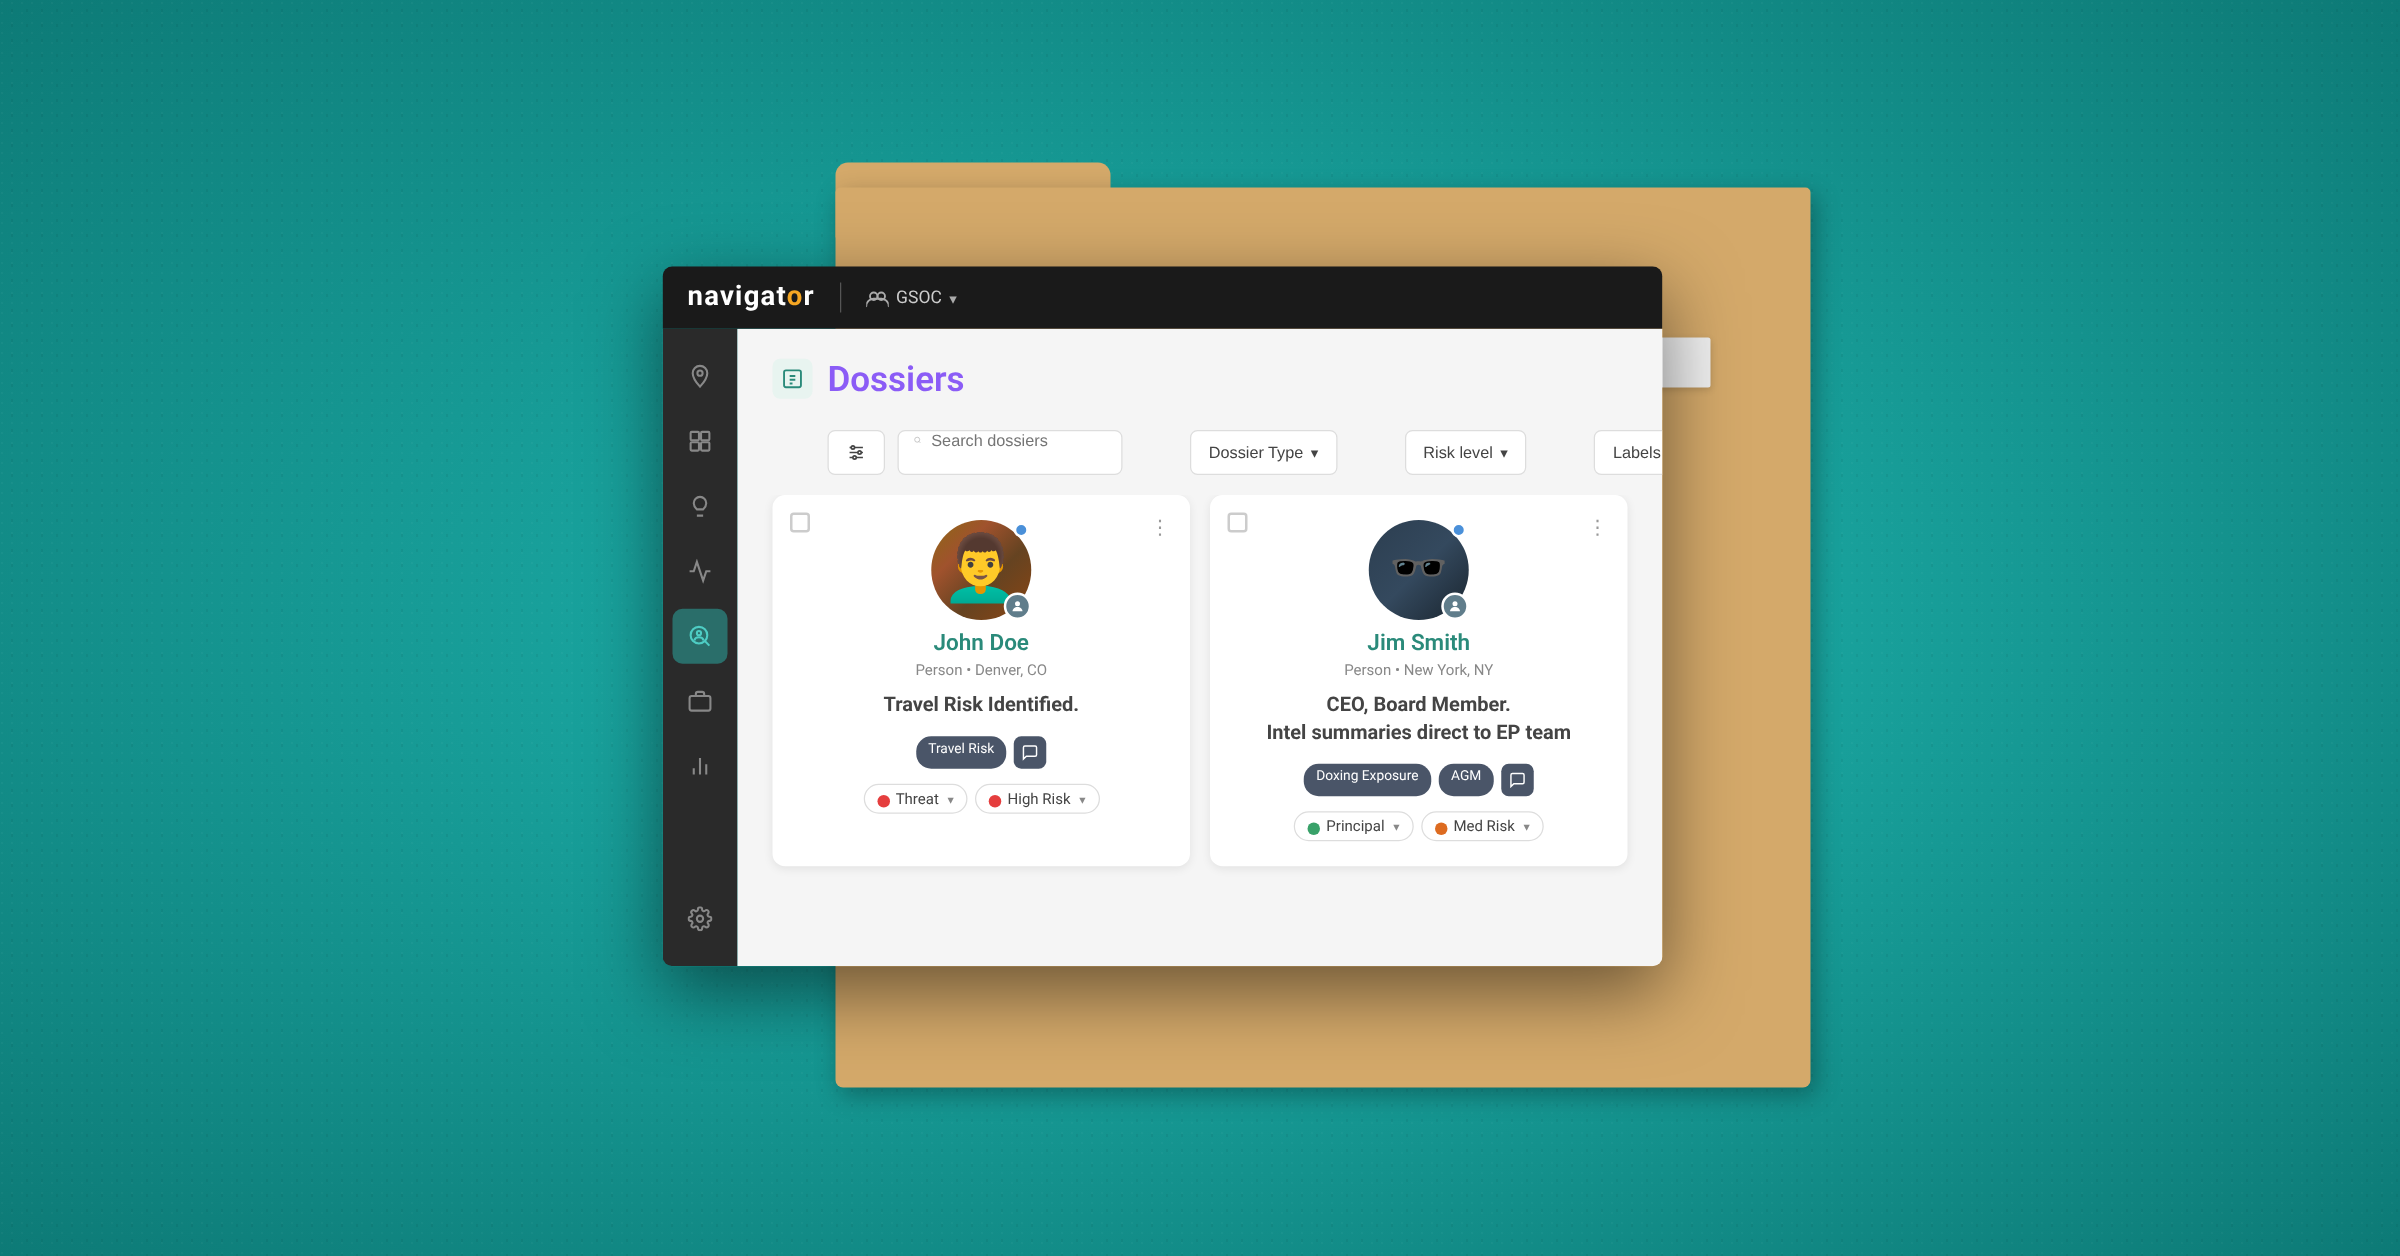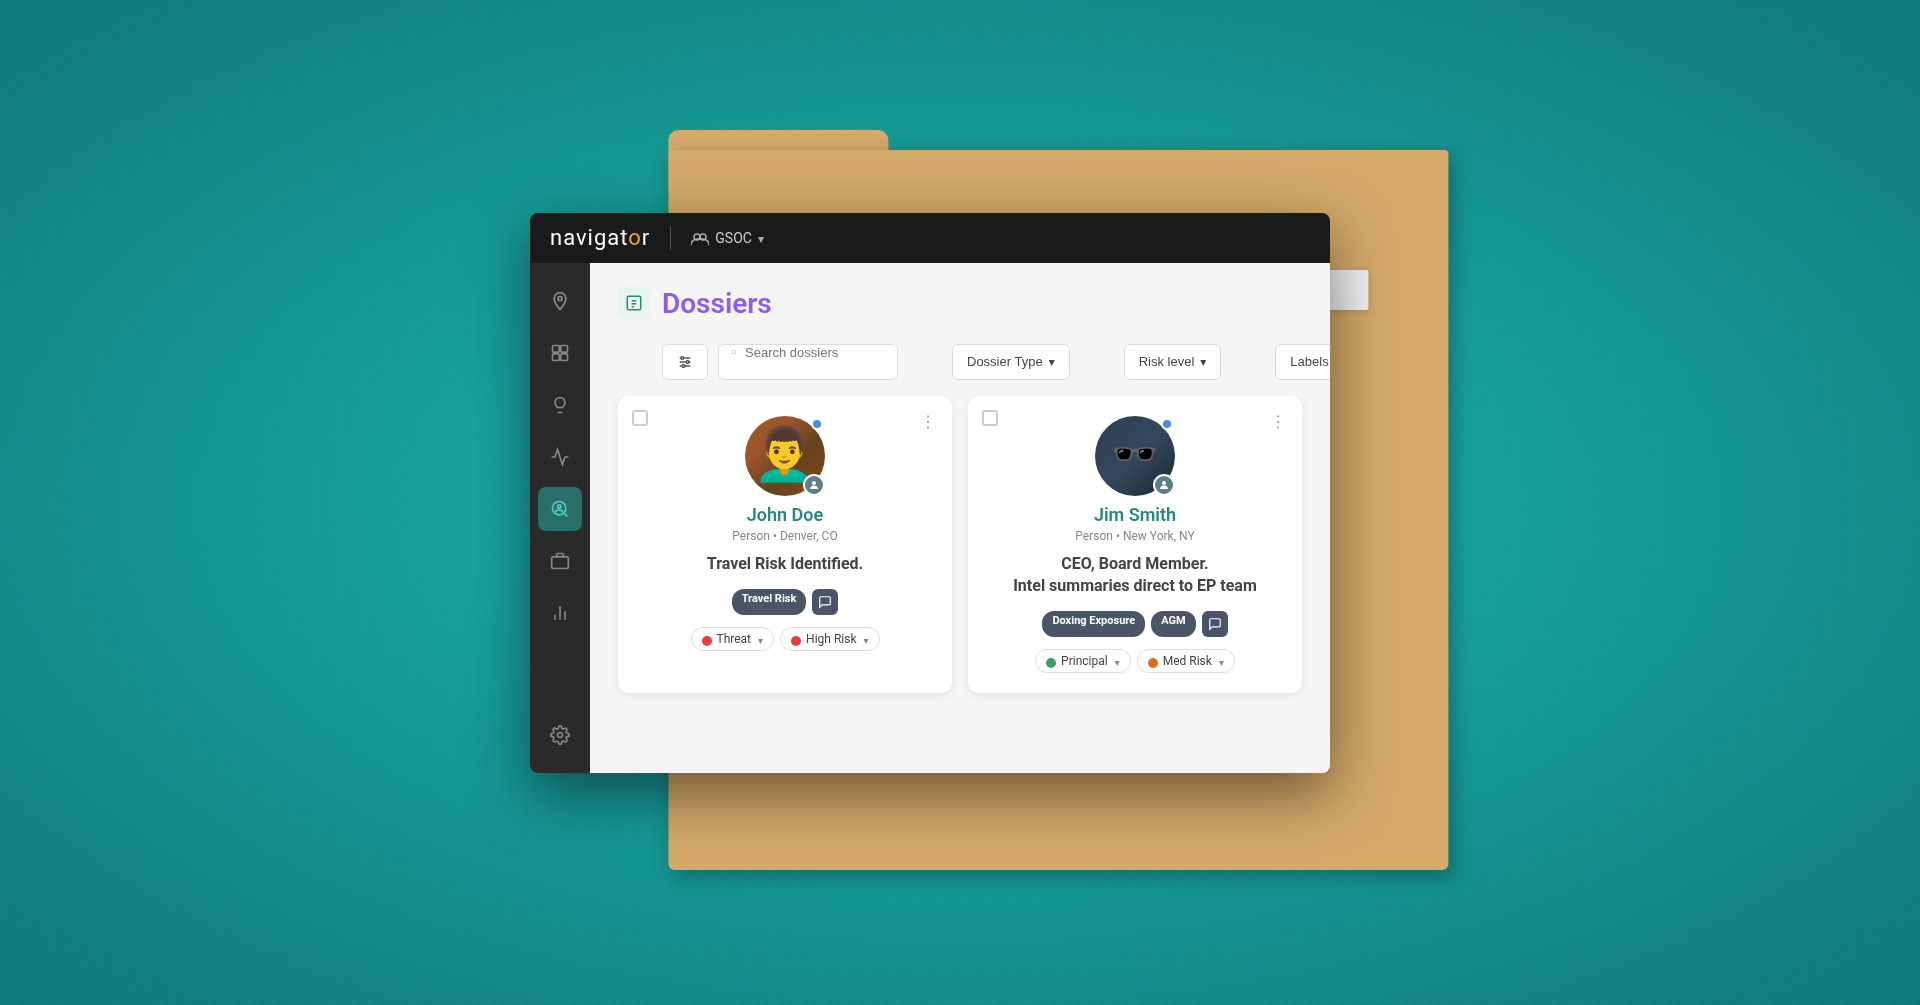--- a/index.html
+++ b/index.html
@@ -92,21 +92,21 @@
       height: 50px;
       display: flex;
       align-items: center;
       padding: 0 20px;
       flex-shrink: 0;
     }
 
     .logo {
       color: white;
       font-size: 22px;
-      font-weight: 400;
+      font-weight: 700;
       letter-spacing: 1px;
     }
 
     .logo-dot {
       color: #f5a623;
     }
 
     .nav-divider {
       width: 1px;
       height: 24px;
@@ -345,21 +345,21 @@
       justify-content: center;
       margin-bottom: 12px;
     }
 
     .tag {
       background: #4a5568;
       color: white;
       padding: 3px 10px;
       border-radius: 12px;
       font-size: 11px;
-      font-weight: 700;
+      font-weight: 400;
     }
 
     .tag-icon {
       background: #4a5568;
       color: white;
       width: 26px;
       height: 26px;
       border-radius: 6px;
       display: flex;
       align-items: center;

